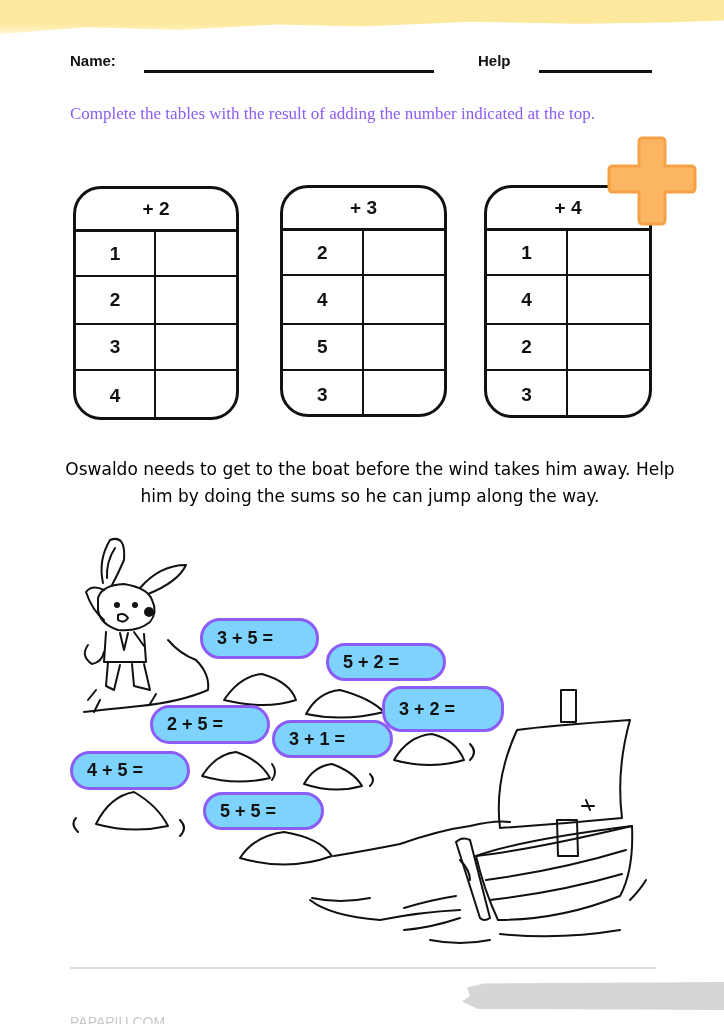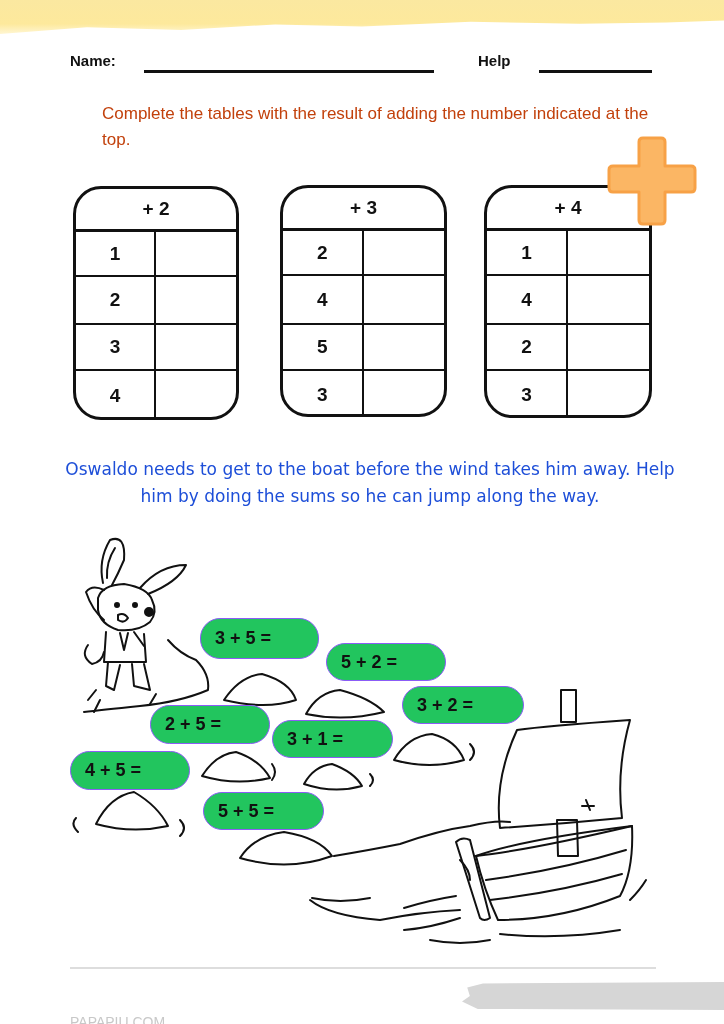--- a/index.html
+++ b/index.html
@@ -12,44 +12,44 @@
   .top-band {
     position: absolute; left: 0; top: 0; width: 724px; height: 34px;
     background: linear-gradient(180deg, #fbe8a0 0%, #fde99c 70%, #fff6d3 100%);
     clip-path: polygon(0 0,100% 0,100% 60%,92% 66%,80% 70%,65% 64%,50% 78%,38% 72%,25% 88%,12% 80%,0 100%);
   }
   .name-row { position: absolute; top: 50px; left: 70px; width: 584px; height: 30px; }
   .label-strong { position: absolute; font-weight: bold; font-size: 15px; font-family: "Liberation Sans", sans-serif; }
   .fill-line { position: absolute; border-bottom: 3px solid #111; }
   .instructions {
     position: absolute; left: 70px; top: 101px; width: 560px;
-    font-family: Liberation Sans, sans-serif; font-size: 17px; line-height: 26px; color: #c2410c; margin-left: 32px;
+    font-family: Liberation Serif, serif; font-size: 17px; line-height: 26px; color: #8b5cf6;
   }
   .table-card {
     position: absolute; border: 3px solid #111; border-radius: 28px; background: #fff;
     box-sizing: border-box; overflow: hidden;
   }
   .table-head {
     height: 40px; border-bottom: 3px solid #111; display: flex; align-items: center; justify-content: center;
     font-weight: bold; font-size: 19px; font-family: "Liberation Sans", sans-serif;
   }
   .table-row { display: flex; border-bottom: 2px solid #111; box-sizing: border-box; }
   .table-row:last-child { border-bottom: none; }
   .cell-num {
     width: 50%; border-right: 2px solid #111; display: flex; align-items: center; justify-content: center;
     font-weight: bold; font-size: 19px; font-family: "Liberation Sans", sans-serif; box-sizing: border-box;
   }
   .cell-ans { width: 50%; }
   .plus-icon { position: absolute; left: 607px; top: 136px; width: 90px; height: 90px; }
   .story {
     position: absolute; left: 60px; top: 456px; width: 620px; text-align: center;
-    font-size: 17px; line-height: 27px; color: #1d4ed8;
+    font-size: 17px; line-height: 27px; color: #000000;
   }
   .sum-pill {
-    position: absolute; height: 34px; border: 1px solid #8b5cf6; border-radius: 20px; background: #22c55e;
+    position: absolute; height: 34px; border: 3px solid #8b5cf6; border-radius: 20px; background: #7dd3fc;
     box-sizing: border-box; display: flex; align-items: center; padding-left: 14px;
     font-weight: bold; font-size: 18px; font-family: "Liberation Sans", sans-serif;
   }
   .illus { position: absolute; left: 0; top: 520px; width: 724px; height: 430px; }
   .footer-line { position: absolute; left: 70px; top: 967px; width: 586px; height: 2px; background: #ddd; }
   .footer-text {
     position: absolute; left: 70px; top: 985px; font-family: "Liberation Sans", sans-serif;
     font-size: 14px; color: #c8c8c8; margin-top: 29px;
   }
   .footer-brush {
@@ -189,21 +189,21 @@
 
   <path d="M630 900 Q640 890 646 880 M500 934 Q560 940 620 930 M430 940 Q460 946 490 940"></path>
 </svg>
 
 <div class="sum-pill" style="left:200px; top:618px; width:119px; height:41px;">
     <span>3 + 5 =</span>
   </div>
 <div class="sum-pill" style="left:326px; top:643px; width:120px; height:38px;">
     <span>5 + 2 =</span>
   </div>
-<div class="sum-pill" style="left:402px; top:686px; width:122px; height:38px;">
+<div class="sum-pill" style="left:382px; top:686px; width:122px; height:46px;">
     <span>3 + 2 =</span>
   </div>
 <div class="sum-pill" style="left:150px; top:705px; width:120px; height:39px;">
     <span>2 + 5 =</span>
   </div>
 <div class="sum-pill" style="left:272px; top:720px; width:121px; height:38px;">
     <span>3 + 1 =</span>
   </div>
 <div class="sum-pill" style="left:70px; top:751px; width:120px; height:39px;align-items:center;">
     <span>4 + 5 =</span>

